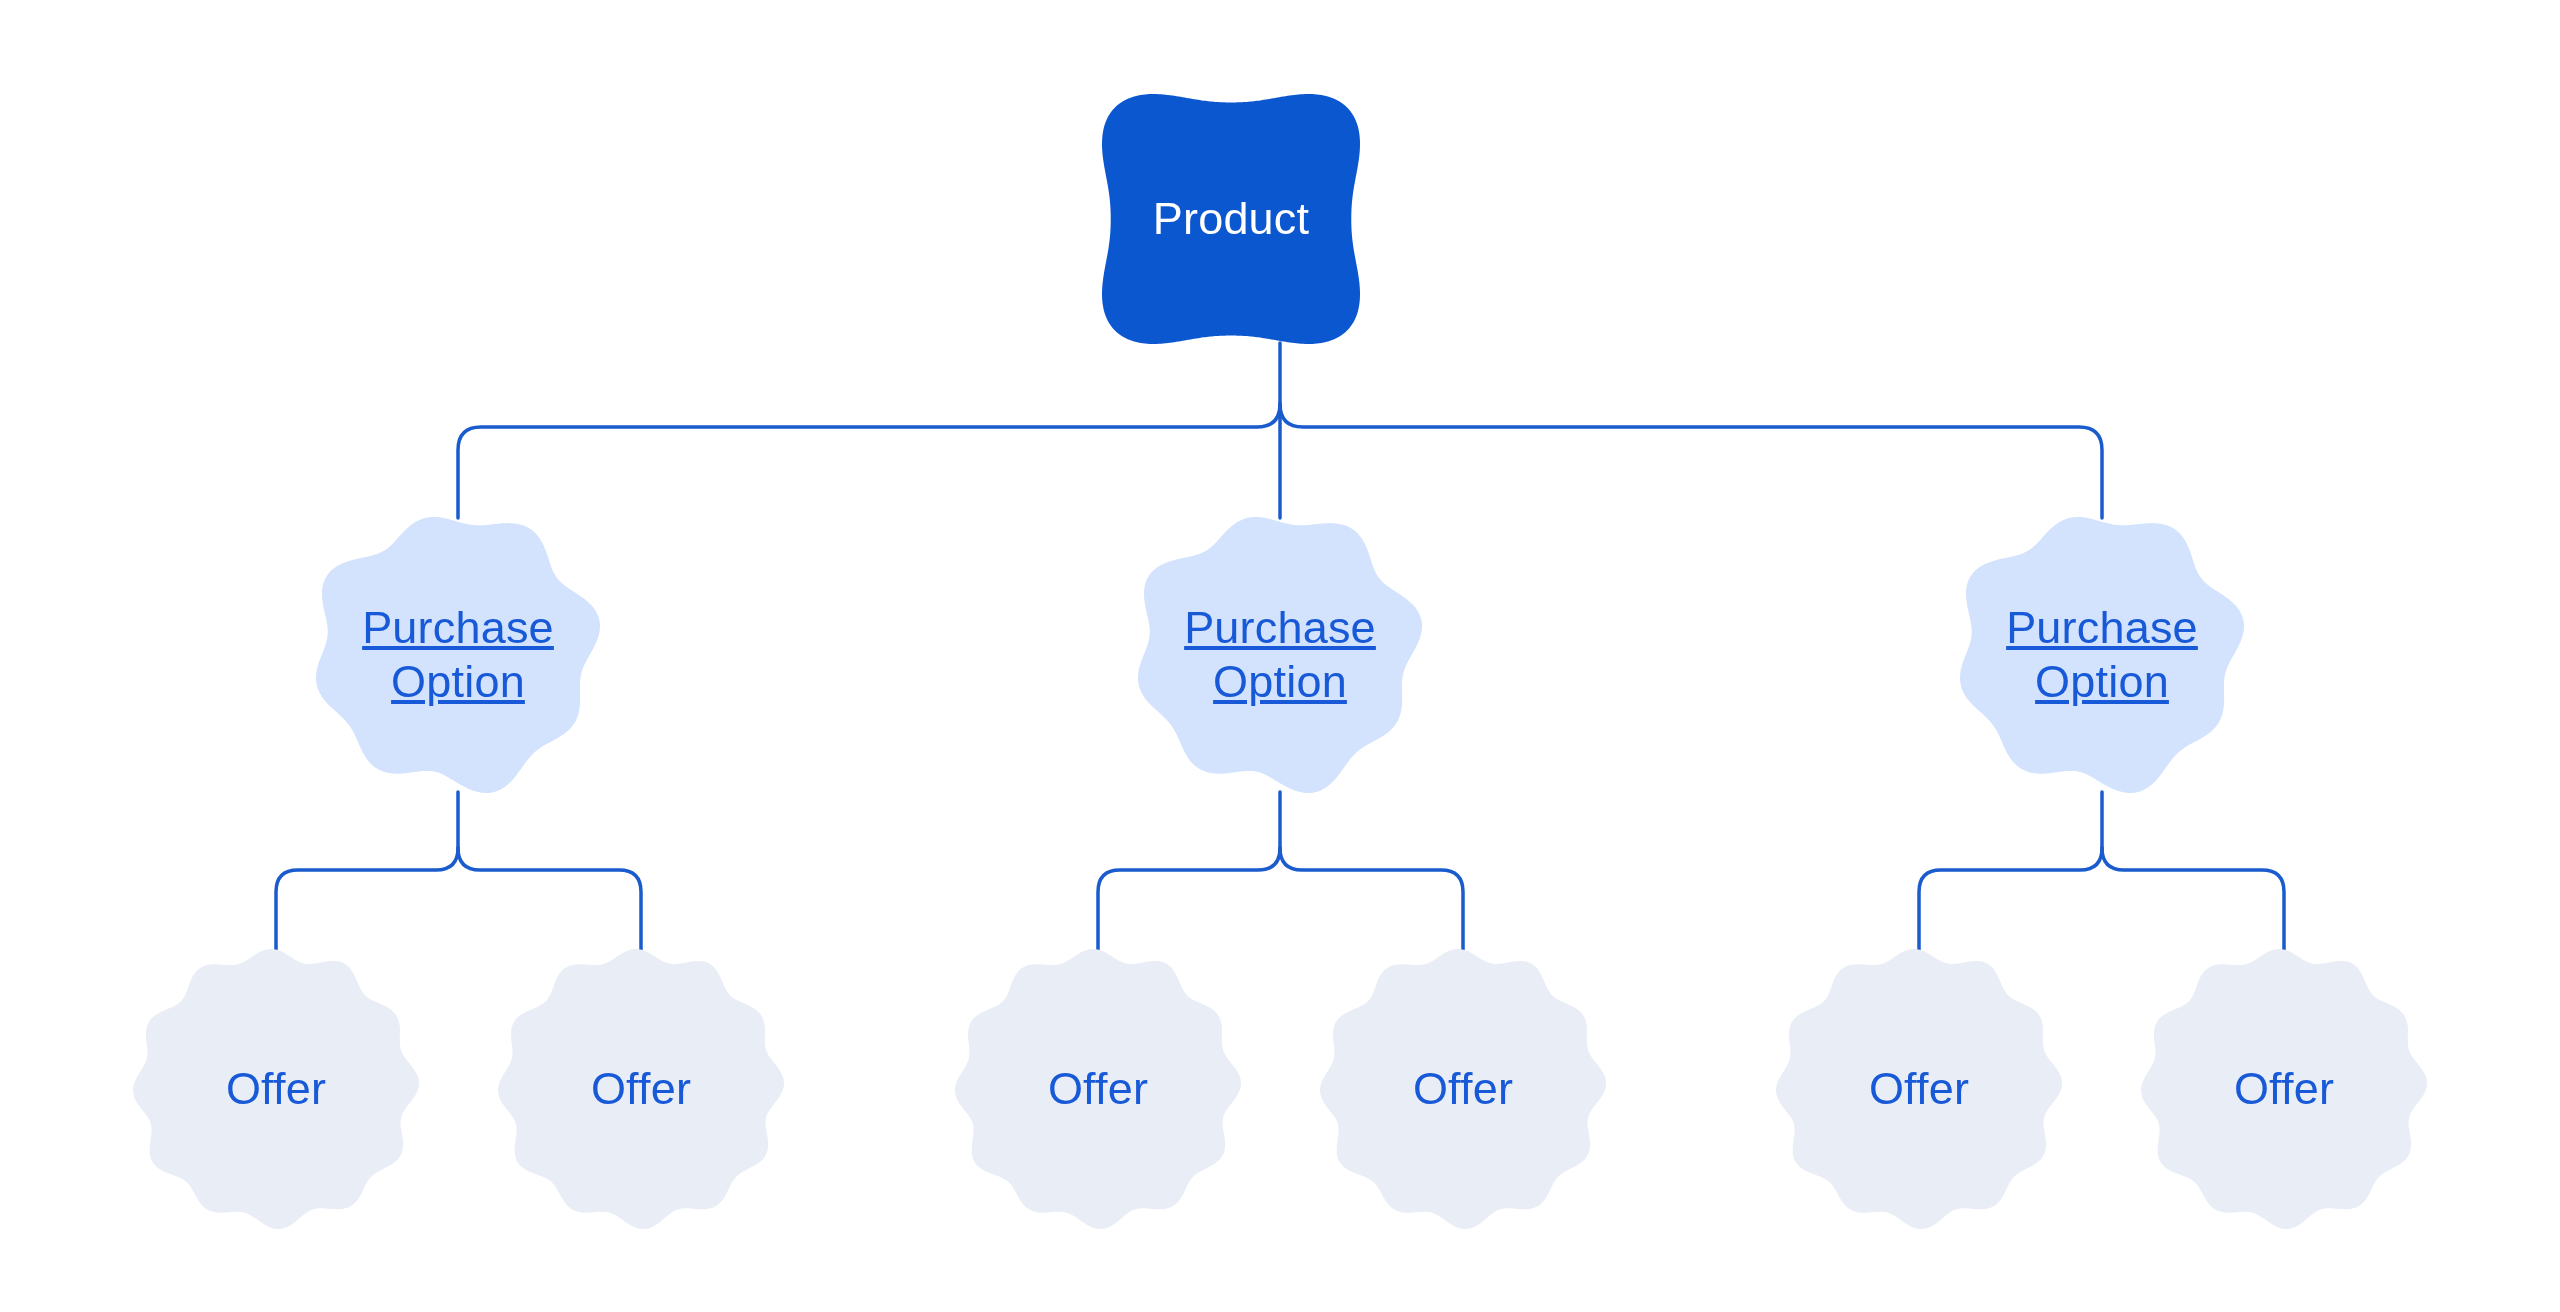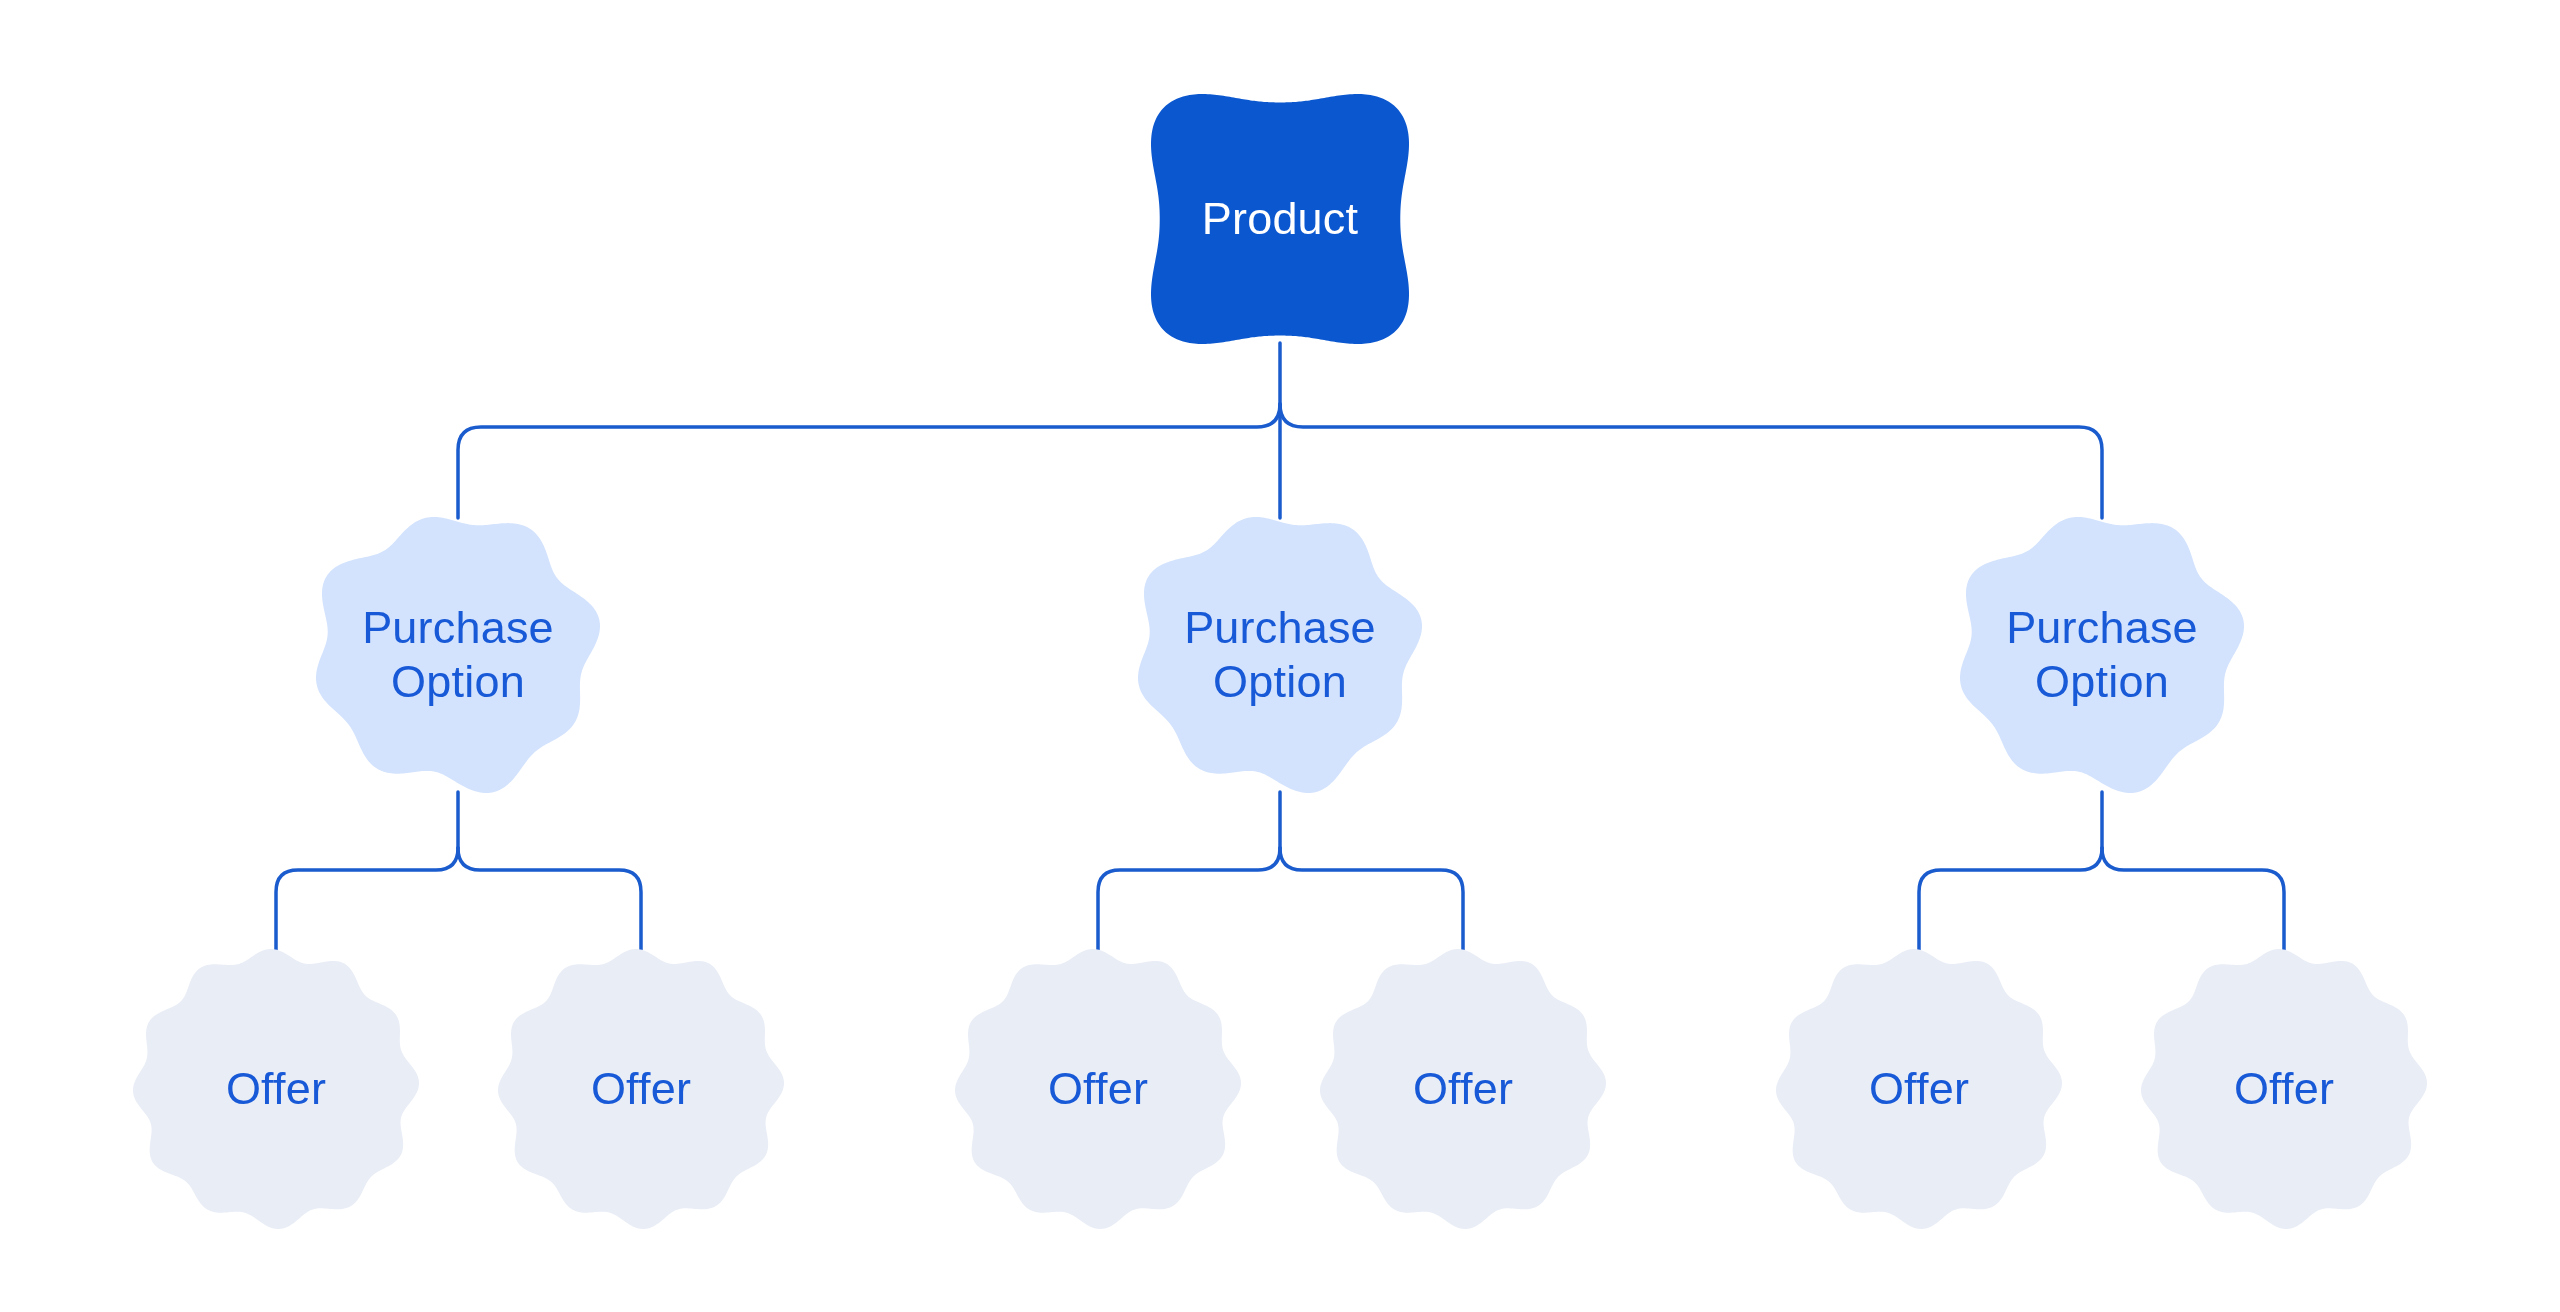--- a/index.html
+++ b/index.html
@@ -28,21 +28,21 @@
   .node svg.blob{position:absolute;left:0;top:0;width:100%;height:100%;}
   .node .label{
     position:relative;z-index:1;text-align:center;
     font-size:45px;font-weight:500;line-height:1.2;letter-spacing:0.2px;
     color:var(--node-text);
   }
   .node.root .label{color:var(--root-text);}
   .node.root .blob path{fill:var(--root-fill);}
   .node.option .blob path{fill:var(--option-fill);}
   .node.offer .blob path{fill:var(--offer-fill);}
-  .node.option .label{width:230px;}
+  .node.option .label{width:230px;text-decoration:underline;}
 </style>
 </head>
 <body>
 
 <div class="canvas">
 
   <svg id="connectors" viewBox="0 0 2560 1312">
       <path d="M1280 343 V518"></path>
       <path d="M1280 404 Q1280 427 1257 427 H481 Q458 427 458 450 V518"></path>
       <path d="M1280 404 Q1280 427 1303 427 H2079 Q2102 427 2102 450 V518"></path>
@@ -50,21 +50,21 @@
       <path d="M458 848 Q458 870 436 870 H298 Q276 870 276 892 V952"></path>
       <path d="M458 848 Q458 870 480 870 H619 Q641 870 641 892 V952"></path>
       <path d="M1280 792 V848"></path>
       <path d="M1280 848 Q1280 870 1258 870 H1120 Q1098 870 1098 892 V952"></path>
       <path d="M1280 848 Q1280 870 1302 870 H1441 Q1463 870 1463 892 V952"></path>
       <path d="M2102 792 V848"></path>
       <path d="M2102 848 Q2102 870 2080 870 H1941 Q1919 870 1919 892 V952"></path>
       <path d="M2102 848 Q2102 870 2124 870 H2262 Q2284 870 2284 892 V952"></path>
     </svg>
 
-  <div class="node root" id="n-root" style="left: 1151px; top: 94px; width: 258px; height: 250px;">
+  <div class="node root" id="n-root" style="left: 1102px; top: 94px; width: 258px; height: 250px;">
     <svg class="blob" preserveAspectRatio="none" viewBox="0 0 258 250">
         <path d="M249.27 125.00L249.27 126.53L249.29 128.05L249.32 129.58L249.36 131.11L249.41 132.65L249.47 134.19L249.55 135.73L249.64 137.29L249.74 138.85L249.86 140.42L250.00 142.00L250.15 143.59L250.32 145.20L250.50 146.82L250.70 148.46L250.92 150.11L251.16 151.78L251.41 153.48L251.68 155.19L251.97 156.93L252.27 158.69L252.59 160.47L252.92 162.28L253.26 164.12L253.61 165.99L253.97 167.88L254.34 169.81L254.70 171.76L255.07 173.74L255.43 175.75L255.79 177.78L256.13 179.85L256.46 181.94L256.77 184.05L257.05 186.19L257.31 188.35L257.53 190.53L257.72 192.72L257.86 194.93L257.96 197.14L258.00 199.37L257.99 201.59L257.92 203.82L257.78 206.04L257.57 208.25L257.29 210.44L256.94 212.62L256.51 214.77L256.00 216.89L255.40 218.98L254.71 221.03L253.94 223.04L253.08 225.00L252.13 226.91L251.10 228.76L249.97 230.54L248.75 232.27L247.45 233.92L246.06 235.50L244.59 237.01L243.04 238.43L241.41 239.78L239.70 241.04L237.92 242.22L236.08 243.31L234.17 244.32L232.20 245.24L230.18 246.07L228.10 246.82L225.99 247.48L223.83 248.06L221.64 248.56L219.42 248.97L217.17 249.32L214.91 249.59L212.63 249.79L210.34 249.92L208.04 249.99L205.75 250.00L203.45 249.96L201.17 249.86L198.89 249.73L196.62 249.55L194.38 249.33L192.15 249.08L189.94 248.81L187.76 248.51L185.60 248.19L183.47 247.86L181.37 247.51L179.30 247.16L177.25 246.81L175.24 246.45L173.26 246.10L171.30 245.75L169.37 245.41L167.48 245.08L165.61 244.75L163.77 244.45L161.95 244.15L160.16 243.88L158.39 243.61L156.64 243.37L154.91 243.14L153.21 242.93L151.52 242.73L149.85 242.55L148.19 242.39L146.54 242.25L144.91 242.12L143.29 242.00L141.68 241.90L140.08 241.81L138.48 241.74L136.89 241.68L135.31 241.63L133.73 241.59L132.15 241.56L130.57 241.54L129.00 241.54L127.43 241.54L125.85 241.56L124.27 241.59L122.69 241.63L121.11 241.68L119.52 241.74L117.92 241.81L116.32 241.90L114.71 242.00L113.09 242.12L111.46 242.25L109.81 242.39L108.15 242.55L106.48 242.73L104.79 242.93L103.09 243.14L101.36 243.37L99.61 243.61L97.84 243.88L96.05 244.15L94.23 244.45L92.39 244.75L90.52 245.08L88.63 245.41L86.70 245.75L84.74 246.10L82.76 246.45L80.75 246.81L78.70 247.16L76.63 247.51L74.53 247.86L72.40 248.19L70.24 248.51L68.06 248.81L65.85 249.08L63.62 249.33L61.38 249.55L59.11 249.73L56.83 249.86L54.55 249.96L52.25 250.00L49.96 249.99L47.66 249.92L45.37 249.79L43.09 249.59L40.83 249.32L38.58 248.97L36.36 248.56L34.17 248.06L32.01 247.48L29.90 246.82L27.82 246.07L25.80 245.24L23.83 244.32L21.92 243.31L20.08 242.22L18.30 241.04L16.59 239.78L14.96 238.43L13.41 237.01L11.94 235.50L10.55 233.92L9.25 232.27L8.03 230.54L6.90 228.76L5.87 226.91L4.92 225.00L4.06 223.04L3.29 221.03L2.60 218.98L2.00 216.89L1.49 214.77L1.06 212.62L0.71 210.44L0.43 208.25L0.22 206.04L0.08 203.82L0.01 201.59L0.00 199.37L0.04 197.14L0.14 194.93L0.28 192.72L0.47 190.53L0.69 188.35L0.95 186.19L1.23 184.05L1.54 181.94L1.87 179.85L2.21 177.78L2.57 175.75L2.93 173.74L3.30 171.76L3.66 169.81L4.03 167.88L4.39 165.99L4.74 164.12L5.08 162.28L5.41 160.47L5.73 158.69L6.03 156.93L6.32 155.19L6.59 153.48L6.84 151.78L7.08 150.11L7.30 148.46L7.50 146.82L7.68 145.20L7.85 143.59L8.00 142.00L8.14 140.42L8.26 138.85L8.36 137.29L8.45 135.73L8.53 134.19L8.59 132.65L8.64 131.11L8.68 129.58L8.71 128.05L8.73 126.53L8.73 125.00L8.73 123.47L8.71 121.95L8.68 120.42L8.64 118.89L8.59 117.35L8.53 115.81L8.45 114.27L8.36 112.71L8.26 111.15L8.14 109.58L8.00 108.00L7.85 106.41L7.68 104.80L7.50 103.18L7.30 101.54L7.08 99.89L6.84 98.22L6.59 96.52L6.32 94.81L6.03 93.07L5.73 91.31L5.41 89.53L5.08 87.72L4.74 85.88L4.39 84.01L4.03 82.12L3.66 80.19L3.30 78.24L2.93 76.26L2.57 74.25L2.21 72.22L1.87 70.15L1.54 68.06L1.23 65.95L0.95 63.81L0.69 61.65L0.47 59.47L0.28 57.28L0.14 55.07L0.04 52.86L0.00 50.63L0.01 48.41L0.08 46.18L0.22 43.96L0.43 41.75L0.71 39.56L1.06 37.38L1.49 35.23L2.00 33.11L2.60 31.02L3.29 28.97L4.06 26.96L4.92 25.00L5.87 23.09L6.90 21.24L8.03 19.46L9.25 17.73L10.55 16.08L11.94 14.50L13.41 12.99L14.96 11.57L16.59 10.22L18.30 8.96L20.08 7.78L21.92 6.69L23.83 5.68L25.80 4.76L27.82 3.93L29.90 3.18L32.01 2.52L34.17 1.94L36.36 1.44L38.58 1.03L40.83 0.68L43.09 0.41L45.37 0.21L47.66 0.08L49.96 0.01L52.25 0.00L54.55 0.04L56.83 0.14L59.11 0.27L61.38 0.45L63.62 0.67L65.85 0.92L68.06 1.19L70.24 1.49L72.40 1.81L74.53 2.14L76.63 2.49L78.70 2.84L80.75 3.19L82.76 3.55L84.74 3.90L86.70 4.25L88.63 4.59L90.52 4.92L92.39 5.25L94.23 5.55L96.05 5.85L97.84 6.12L99.61 6.39L101.36 6.63L103.09 6.86L104.79 7.07L106.48 7.27L108.15 7.45L109.81 7.61L111.46 7.75L113.09 7.88L114.71 8.00L116.32 8.10L117.92 8.19L119.52 8.26L121.11 8.32L122.69 8.37L124.27 8.41L125.85 8.44L127.43 8.46L129.00 8.46L130.57 8.46L132.15 8.44L133.73 8.41L135.31 8.37L136.89 8.32L138.48 8.26L140.08 8.19L141.68 8.10L143.29 8.00L144.91 7.88L146.54 7.75L148.19 7.61L149.85 7.45L151.52 7.27L153.21 7.07L154.91 6.86L156.64 6.63L158.39 6.39L160.16 6.12L161.95 5.85L163.77 5.55L165.61 5.25L167.48 4.92L169.37 4.59L171.30 4.25L173.26 3.90L175.24 3.55L177.25 3.19L179.30 2.84L181.37 2.49L183.47 2.14L185.60 1.81L187.76 1.49L189.94 1.19L192.15 0.92L194.38 0.67L196.62 0.45L198.89 0.27L201.17 0.14L203.45 0.04L205.75 0.00L208.04 0.01L210.34 0.08L212.63 0.21L214.91 0.41L217.17 0.68L219.42 1.03L221.64 1.44L223.83 1.94L225.99 2.52L228.10 3.18L230.18 3.93L232.20 4.76L234.17 5.68L236.08 6.69L237.92 7.78L239.70 8.96L241.41 10.22L243.04 11.57L244.59 12.99L246.06 14.50L247.45 16.08L248.75 17.73L249.97 19.46L251.10 21.24L252.13 23.09L253.08 25.00L253.94 26.96L254.71 28.97L255.40 31.02L256.00 33.11L256.51 35.23L256.94 37.38L257.29 39.56L257.57 41.75L257.78 43.96L257.92 46.18L257.99 48.41L258.00 50.63L257.96 52.86L257.86 55.07L257.72 57.28L257.53 59.47L257.31 61.65L257.05 63.81L256.77 65.95L256.46 68.06L256.13 70.15L255.79 72.22L255.43 74.25L255.07 76.26L254.70 78.24L254.34 80.19L253.97 82.12L253.61 84.01L253.26 85.88L252.92 87.72L252.59 89.53L252.27 91.31L251.97 93.07L251.68 94.81L251.41 96.52L251.16 98.22L250.92 99.89L250.70 101.54L250.50 103.18L250.32 104.80L250.15 106.41L250.00 108.00L249.86 109.58L249.74 111.15L249.64 112.71L249.55 114.27L249.47 115.81L249.41 117.35L249.36 118.89L249.32 120.42L249.29 121.95L249.27 123.47Z"></path>
       </svg>
     <div class="label">Product</div>
   </div>
 
   <div class="node option" id="n-po0" style="left: 316px; top: 517px; width: 284px; height: 276px;">
     <svg class="blob" preserveAspectRatio="none" viewBox="0 0 284 276">
         <path d="M275.67 134.44L274.70 136.16L273.74 137.86L272.79 139.53L271.86 141.19L270.96 142.82L270.09 144.43L269.27 146.03L268.50 147.62L267.79 149.20L267.13 150.78L266.53 152.35L266.00 153.92L265.53 155.50L265.13 157.08L264.79 158.67L264.52 160.28L264.30 161.90L264.14 163.53L264.02 165.19L263.95 166.86L263.92 168.56L263.93 170.27L263.95 172.01L263.99 173.77L264.04 175.54L264.09 177.34L264.13 179.14L264.15 180.96L264.14 182.79L264.10 184.62L264.02 186.46L263.90 188.29L263.71 190.11L263.46 191.93L263.15 193.73L262.76 195.50L262.30 197.26L261.75 198.98L261.13 200.67L260.42 202.32L259.63 203.93L258.75 205.50L257.79 207.01L256.76 208.48L255.64 209.90L254.45 211.26L253.19 212.57L251.87 213.83L250.48 215.03L249.05 216.19L247.57 217.29L246.04 218.35L244.49 219.37L242.91 220.34L241.31 221.28L239.69 222.19L238.08 223.08L236.46 223.95L234.85 224.80L233.25 225.65L231.67 226.50L230.12 227.35L228.59 228.21L227.09 229.10L225.62 230.00L224.19 230.94L222.80 231.91L221.44 232.92L220.12 233.97L218.83 235.07L217.58 236.21L216.35 237.41L215.16 238.66L213.99 239.96L212.84 241.31L211.71 242.71L210.60 244.15L209.48 245.64L208.37 247.17L207.26 248.74L206.14 250.33L205.00 251.94L203.85 253.57L202.67 255.20L201.46 256.83L200.21 258.45L198.93 260.05L197.61 261.63L196.25 263.16L194.83 264.64L193.37 266.07L191.86 267.43L190.30 268.71L188.70 269.92L187.04 271.03L185.33 272.04L183.58 272.94L181.78 273.74L179.94 274.42L178.06 274.98L176.15 275.42L174.21 275.74L172.25 275.93L170.26 276.00L168.26 275.95L166.25 275.78L164.23 275.49L162.21 275.09L160.19 274.59L158.19 273.99L156.19 273.30L154.21 272.52L152.25 271.68L150.31 270.77L148.40 269.80L146.51 268.80L144.65 267.76L142.82 266.70L141.02 265.63L139.25 264.55L137.51 263.49L135.80 262.45L134.11 261.44L132.44 260.47L130.80 259.54L129.18 258.67L127.56 257.86L125.96 257.12L124.37 256.45L122.78 255.85L121.19 255.34L119.59 254.90L117.98 254.54L116.36 254.26L114.73 254.06L113.07 253.94L111.40 253.88L109.70 253.89L107.97 253.97L106.21 254.09L104.42 254.26L102.61 254.47L100.76 254.71L98.89 254.97L96.99 255.25L95.06 255.52L93.11 255.79L91.15 256.04L89.16 256.26L87.17 256.45L85.16 256.59L83.16 256.68L81.16 256.71L79.16 256.68L77.18 256.56L75.22 256.37L73.29 256.09L71.38 255.73L69.51 255.26L67.69 254.71L65.91 254.06L64.18 253.31L62.50 252.47L60.88 251.53L59.33 250.51L57.83 249.39L56.40 248.19L55.04 246.91L53.74 245.55L52.50 244.13L51.34 242.65L50.23 241.11L49.18 239.53L48.18 237.90L47.24 236.24L46.35 234.56L45.50 232.85L44.68 231.14L43.89 229.42L43.13 227.70L42.39 226.00L41.66 224.30L40.93 222.63L40.20 220.98L39.46 219.36L38.71 217.76L37.94 216.20L37.14 214.68L36.31 213.19L35.44 211.73L34.54 210.31L33.59 208.92L32.61 207.57L31.57 206.25L30.49 204.95L29.37 203.68L28.20 202.43L26.99 201.19L25.74 199.97L24.45 198.75L23.13 197.54L21.79 196.33L20.42 195.10L19.04 193.87L17.66 192.62L16.27 191.36L14.90 190.07L13.54 188.75L12.20 187.40L10.90 186.03L9.64 184.61L8.43 183.17L7.28 181.68L6.19 180.16L5.18 178.60L4.24 177.01L3.38 175.38L2.62 173.71L1.95 172.02L1.37 170.29L0.90 168.54L0.52 166.76L0.25 164.96L0.07 163.15L0.00 161.32L0.02 159.48L0.14 157.64L0.34 155.79L0.62 153.95L0.99 152.10L1.42 150.27L1.92 148.45L2.47 146.64L3.06 144.84L3.69 143.06L4.35 141.30L5.03 139.56L5.72 137.84L6.40 136.13L7.07 134.44L7.73 132.77L8.36 131.12L8.95 129.48L9.49 127.84L9.99 126.22L10.43 124.61L10.81 122.99L11.13 121.38L11.38 119.76L11.56 118.13L11.66 116.49L11.70 114.84L11.67 113.17L11.57 111.48L11.41 109.77L11.18 108.03L10.91 106.26L10.59 104.47L10.22 102.65L9.83 100.79L9.41 98.91L8.97 97.00L8.53 95.06L8.10 93.10L7.68 91.11L7.28 89.10L6.92 87.07L6.60 85.04L6.34 82.99L6.14 80.95L6.02 78.90L5.97 76.87L6.01 74.84L6.15 72.84L6.39 70.87L6.74 68.93L7.19 67.03L7.76 65.17L8.45 63.37L9.25 61.62L10.17 59.93L11.20 58.31L12.35 56.75L13.60 55.27L14.97 53.87L16.43 52.54L17.99 51.29L19.64 50.12L21.37 49.03L23.17 48.02L25.04 47.08L26.96 46.22L28.93 45.42L30.95 44.69L32.99 44.02L35.05 43.41L37.12 42.84L39.20 42.32L41.27 41.83L43.33 41.37L45.37 40.93L47.38 40.51L49.36 40.08L51.29 39.66L53.19 39.22L55.03 38.77L56.83 38.29L58.58 37.78L60.27 37.23L61.90 36.64L63.49 36.00L65.02 35.30L66.49 34.55L67.93 33.75L69.31 32.88L70.66 31.96L71.96 30.97L73.24 29.92L74.49 28.82L75.72 27.67L76.93 26.46L78.13 25.21L79.32 23.92L80.52 22.59L81.72 21.24L82.93 19.87L84.16 18.49L85.41 17.10L86.68 15.72L87.98 14.35L89.32 13.00L90.69 11.68L92.09 10.41L93.53 9.17L95.01 8.00L96.53 6.88L98.09 5.84L99.69 4.86L101.33 3.97L103.00 3.16L104.70 2.44L106.44 1.82L108.20 1.28L109.98 0.84L111.79 0.49L113.62 0.24L115.46 0.08L117.31 0.00L119.16 0.01L121.02 0.10L122.88 0.26L124.74 0.50L126.59 0.79L128.44 1.14L130.27 1.54L132.10 1.97L133.91 2.44L135.70 2.93L137.48 3.44L139.25 3.95L141.01 4.46L142.75 4.96L144.48 5.44L146.19 5.90L147.91 6.33L149.61 6.73L151.31 7.08L153.01 7.40L154.72 7.66L156.42 7.88L158.14 8.04L159.87 8.16L161.60 8.22L163.36 8.24L165.13 8.21L166.92 8.14L168.73 8.03L170.57 7.88L172.42 7.71L174.30 7.52L176.20 7.31L178.13 7.10L180.07 6.89L182.03 6.69L184.01 6.50L186.00 6.35L188.00 6.23L190.01 6.15L192.01 6.12L194.02 6.16L196.01 6.26L197.99 6.43L199.96 6.68L201.89 7.01L203.80 7.44L205.67 7.96L207.50 8.57L209.29 9.28L211.02 10.09L212.70 11.00L214.32 12.01L215.88 13.12L217.37 14.32L218.79 15.61L220.14 16.99L221.42 18.44L222.63 19.98L223.76 21.58L224.83 23.25L225.83 24.97L226.76 26.74L227.64 28.54L228.45 30.38L229.22 32.24L229.93 34.11L230.61 35.99L231.25 37.87L231.87 39.74L232.47 41.60L233.05 43.43L233.64 45.23L234.22 47.00L234.82 48.72L235.44 50.41L236.09 52.05L236.77 53.63L237.49 55.17L238.25 56.65L239.08 58.09L239.95 59.47L240.89 60.80L241.89 62.09L242.96 63.33L244.10 64.52L245.31 65.69L246.58 66.82L247.92 67.92L249.32 69.00L250.78 70.06L252.29 71.12L253.86 72.17L255.46 73.22L257.11 74.28L258.78 75.35L260.47 76.44L262.17 77.56L263.86 78.70L265.55 79.88L267.22 81.10L268.86 82.35L270.46 83.65L272.01 85.00L273.50 86.39L274.92 87.83L276.26 89.32L277.52 90.85L278.68 92.44L279.73 94.07L280.68 95.74L281.52 97.46L282.24 99.21L282.84 101.00L283.31 102.81L283.66 104.66L283.89 106.53L284.00 108.41L283.99 110.31L283.86 112.22L283.62 114.13L283.27 116.05L282.82 117.96L282.28 119.86L281.65 121.75L280.95 123.62L280.18 125.48L279.35 127.32L278.48 129.14L277.56 130.93L276.62 132.70Z"></path>
       </svg>

